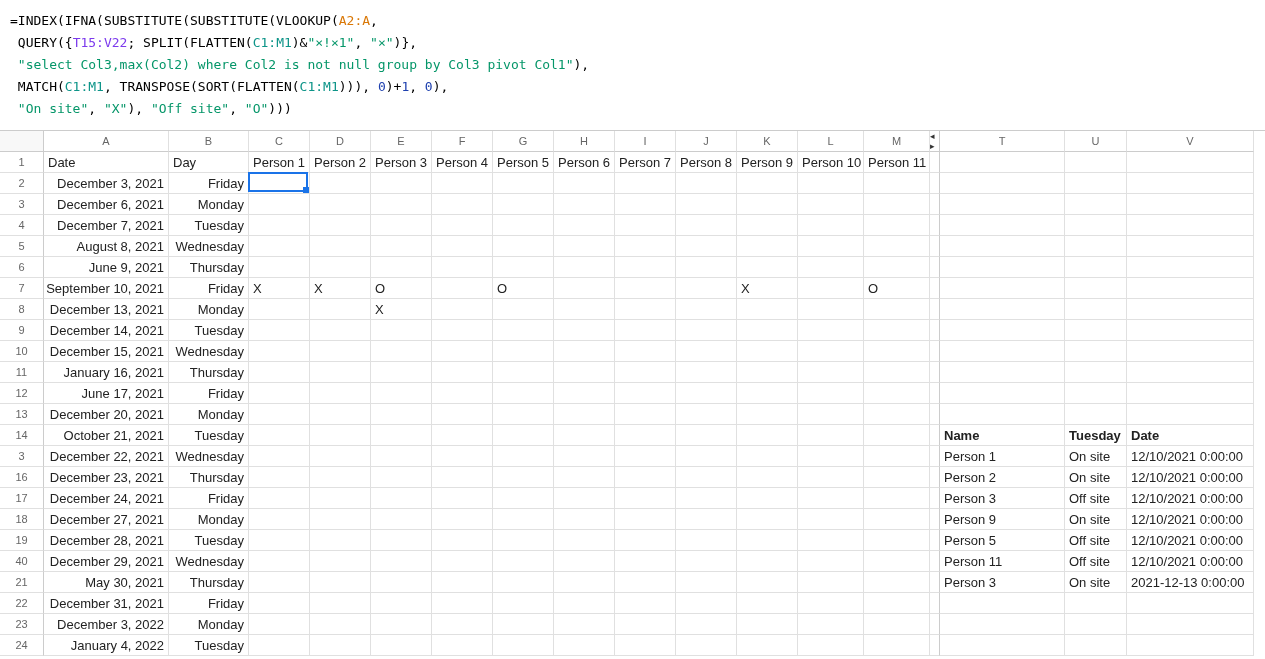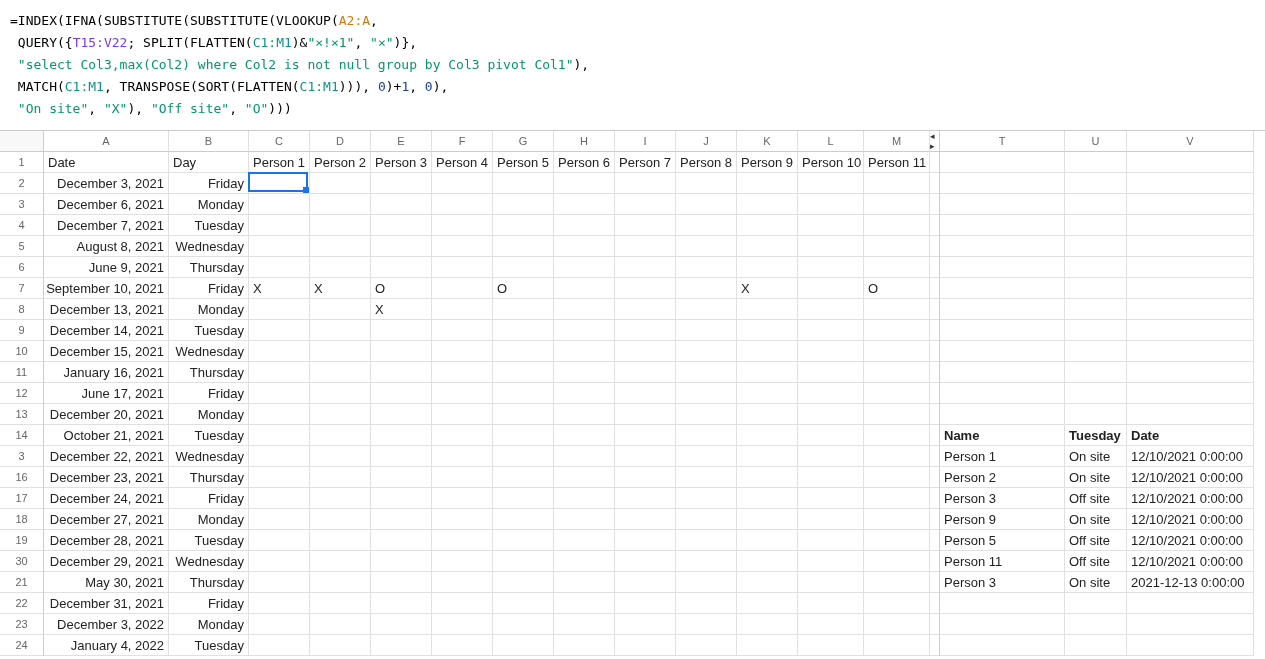--- a/index.html
+++ b/index.html
@@ -164,21 +164,21 @@
       <div class="row-header">10</div>
       <div class="row-header">11</div>
       <div class="row-header">12</div>
       <div class="row-header">13</div>
       <div class="row-header">14</div>
       <div class="row-header">3</div>
       <div class="row-header">16</div>
       <div class="row-header">17</div>
       <div class="row-header">18</div>
       <div class="row-header">19</div>
-      <div class="row-header">30</div>
+      <div class="row-header">40</div>
       <div class="row-header">21</div>
       <div class="row-header">22</div>
       <div class="row-header">23</div>
       <div class="row-header">24</div>
     </div>
   <div class="grid">
     <div class="col-headers" id="col-headers">
         <div class="col-header" style="width: 125px;">A</div>
         <div class="col-header" style="width: 80px;">B</div>
         <div class="col-header" style="width: 61px;">C</div>

